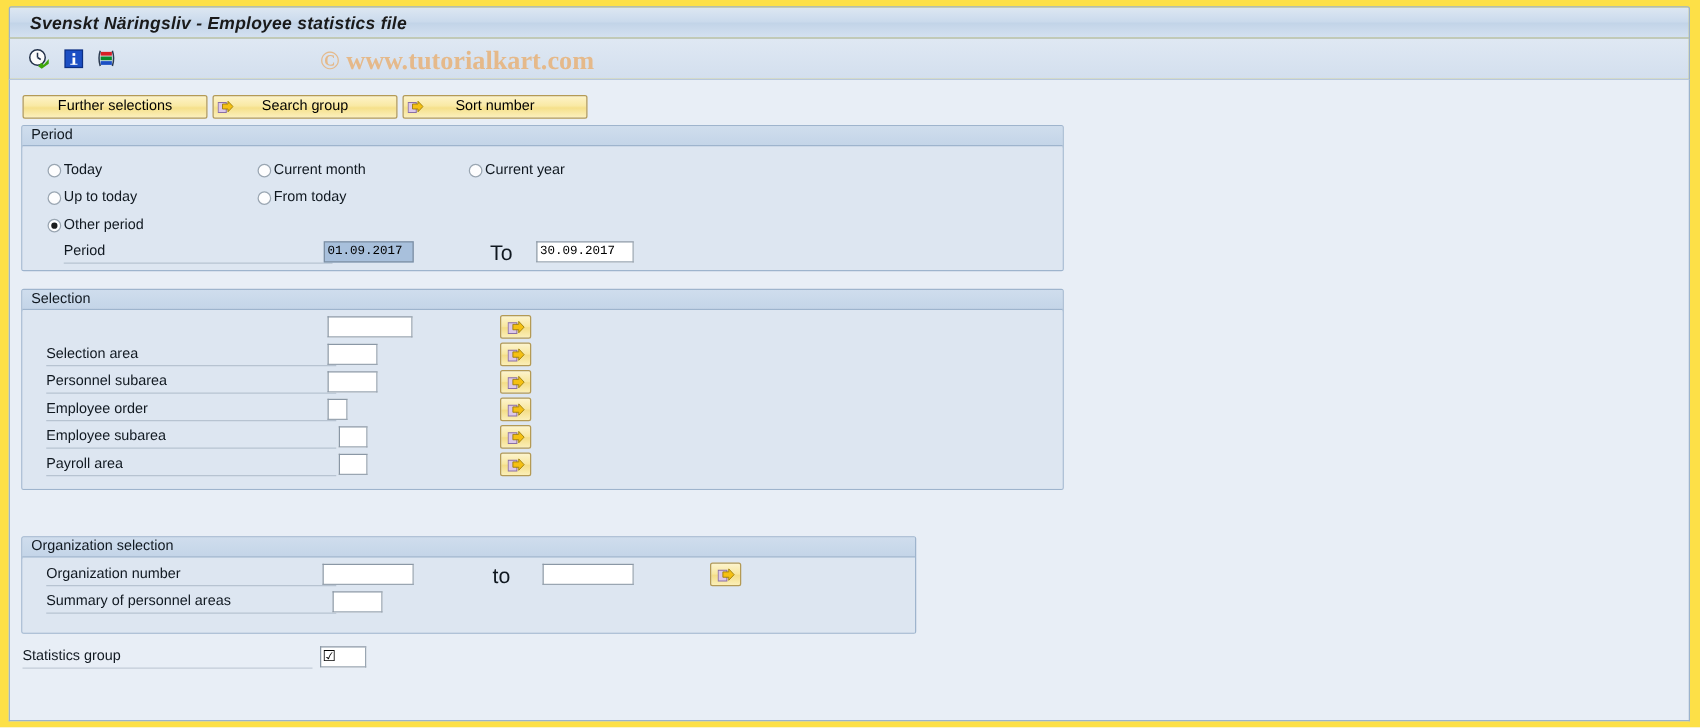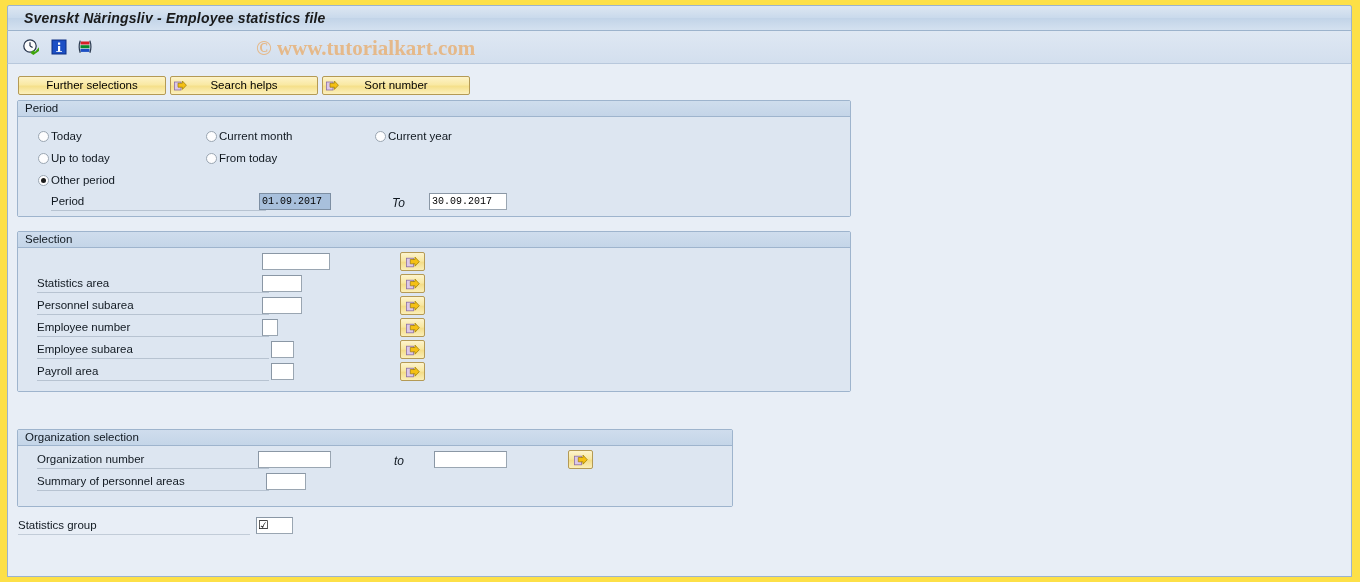--- a/index.html
+++ b/index.html
@@ -173,25 +173,24 @@
     font-size: 11.5px;
     color: #101820;
     line-height: 14px;
     white-space: nowrap;
     border-bottom: 1px solid #b7c3d1;
     box-sizing: border-box;
     height: 17px;
   }
   .plainlabel {
     position: absolute;
-    font-size: 12px;
+    font-size: 17px;
     color: #101820;
     line-height: 14px;
     white-space: nowrap;
-    font-style: italic;
   }
 
   
   .ifield {
     position: absolute;
     height: 17px;
     background: #ffffff;
     border: 1px solid #9aa6b2;
     border-top-color: #8a97a5;
     border-left-color: #8a97a5;
@@ -280,21 +279,21 @@
         <span>Further selections</span>
       </div>
 
       <div class="pbtn" style="left:158px; top:0px; width:148px; text-align:center;">
         <span class="arrowicon">
           <svg width="13" height="13" viewBox="0 0 13 13">
             <rect x="0.5" y="3" width="6.5" height="8" fill="#dcc8e8" stroke="#8a6fa5" stroke-width="0.8"></rect>
             <path d="M4 4.2 L8.4 4.2 L8.4 2 L12.4 6.2 L8.4 10.4 L8.4 8.2 L4 8.2 Z" fill="#f5c013" stroke="#9a7a06" stroke-width="0.7"></path>
           </svg>
         </span>
-        <span>Search helps</span>
+        <span>Search group</span>
       </div>
 
       <div class="pbtn" style="left:310px; top:0px; width:148px; text-align:center;">
         <span class="arrowicon">
           <svg width="13" height="13" viewBox="0 0 13 13">
             <rect x="0.5" y="3" width="6.5" height="8" fill="#dcc8e8" stroke="#8a6fa5" stroke-width="0.8"></rect>
             <path d="M4 4.2 L8.4 4.2 L8.4 2 L12.4 6.2 L8.4 10.4 L8.4 8.2 L4 8.2 Z" fill="#f5c013" stroke="#9a7a06" stroke-width="0.7"></path>
           </svg>
         </span>
         <span>Sort number</span>
@@ -349,21 +348,21 @@
         <div class="ifield" style="left:244px; top:4px; width:68px;"></div>
         <div class="abtn" style="left:382px; top:3px;">
           <span class="arrowicon">
             <svg width="14" height="14" viewBox="0 0 14 14">
               <rect x="0.5" y="3.2" width="7" height="8.6" fill="#dcc8e8" stroke="#8a6fa5" stroke-width="0.8"></rect>
               <path d="M4.3 4.5 L9 4.5 L9 2.1 L13.3 6.7 L9 11.2 L9 8.8 L4.3 8.8 Z" fill="#f5c013" stroke="#9a7a06" stroke-width="0.7"></path>
             </svg>
           </span>
         </div>
 
-        <div class="flabel" style="left:19px; top:27px; width:232px;">Statistics area</div>
+        <div class="flabel" style="left:19px; top:27px; width:232px;">Selection area</div>
         <div class="ifield" style="left:244px; top:26px; width:40px;"></div>
         <div class="abtn" style="left:382px; top:25px;">
           <span class="arrowicon">
             <svg width="14" height="14" viewBox="0 0 14 14">
               <rect x="0.5" y="3.2" width="7" height="8.6" fill="#dcc8e8" stroke="#8a6fa5" stroke-width="0.8"></rect>
               <path d="M4.3 4.5 L9 4.5 L9 2.1 L13.3 6.7 L9 11.2 L9 8.8 L4.3 8.8 Z" fill="#f5c013" stroke="#9a7a06" stroke-width="0.7"></path>
             </svg>
           </span>
         </div>
 
@@ -371,21 +370,21 @@
         <div class="ifield" style="left:244px; top:48px; width:40px;"></div>
         <div class="abtn" style="left:382px; top:47px;">
           <span class="arrowicon">
             <svg width="14" height="14" viewBox="0 0 14 14">
               <rect x="0.5" y="3.2" width="7" height="8.6" fill="#dcc8e8" stroke="#8a6fa5" stroke-width="0.8"></rect>
               <path d="M4.3 4.5 L9 4.5 L9 2.1 L13.3 6.7 L9 11.2 L9 8.8 L4.3 8.8 Z" fill="#f5c013" stroke="#9a7a06" stroke-width="0.7"></path>
             </svg>
           </span>
         </div>
 
-        <div class="flabel" style="left:19px; top:71px; width:232px;">Employee number</div>
+        <div class="flabel" style="left:19px; top:71px; width:232px;">Employee order</div>
         <div class="ifield" style="left:244px; top:70px; width:16px;"></div>
         <div class="abtn" style="left:382px; top:69px;">
           <span class="arrowicon">
             <svg width="14" height="14" viewBox="0 0 14 14">
               <rect x="0.5" y="3.2" width="7" height="8.6" fill="#dcc8e8" stroke="#8a6fa5" stroke-width="0.8"></rect>
               <path d="M4.3 4.5 L9 4.5 L9 2.1 L13.3 6.7 L9 11.2 L9 8.8 L4.3 8.8 Z" fill="#f5c013" stroke="#9a7a06" stroke-width="0.7"></path>
             </svg>
           </span>
         </div>
 

